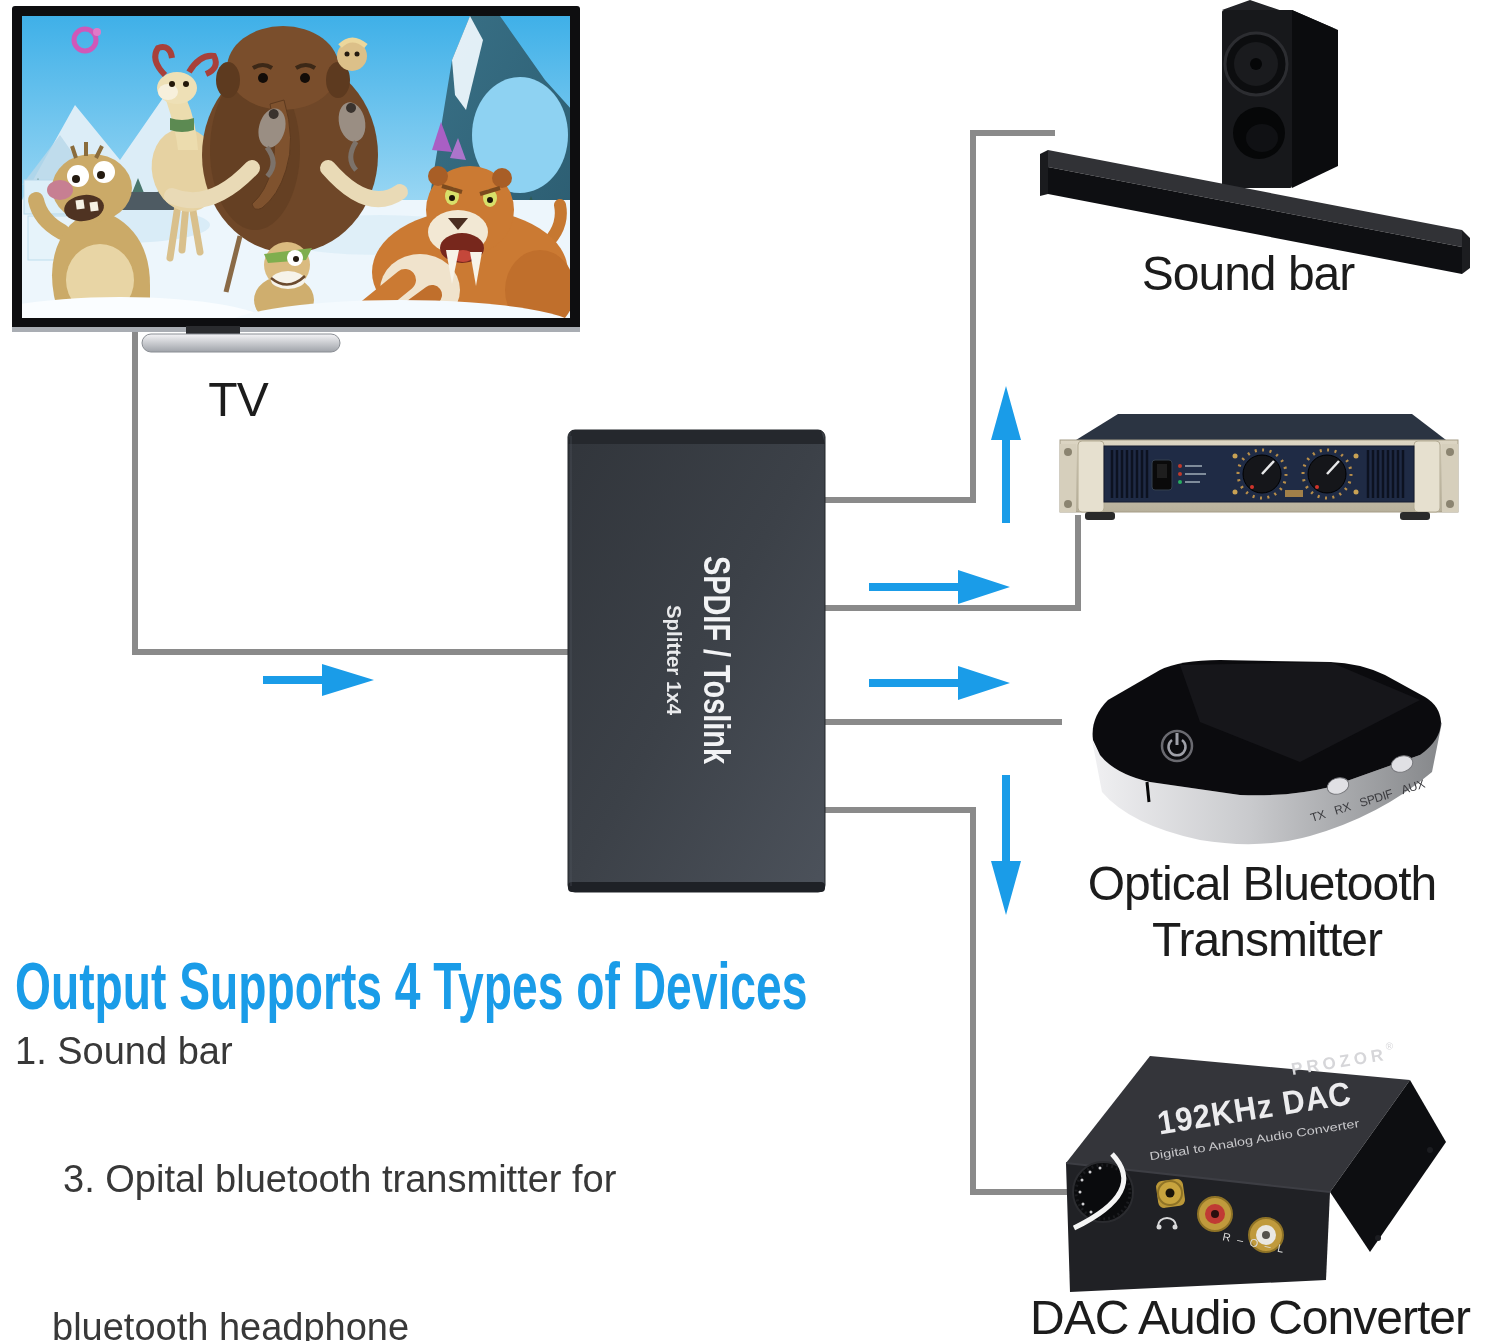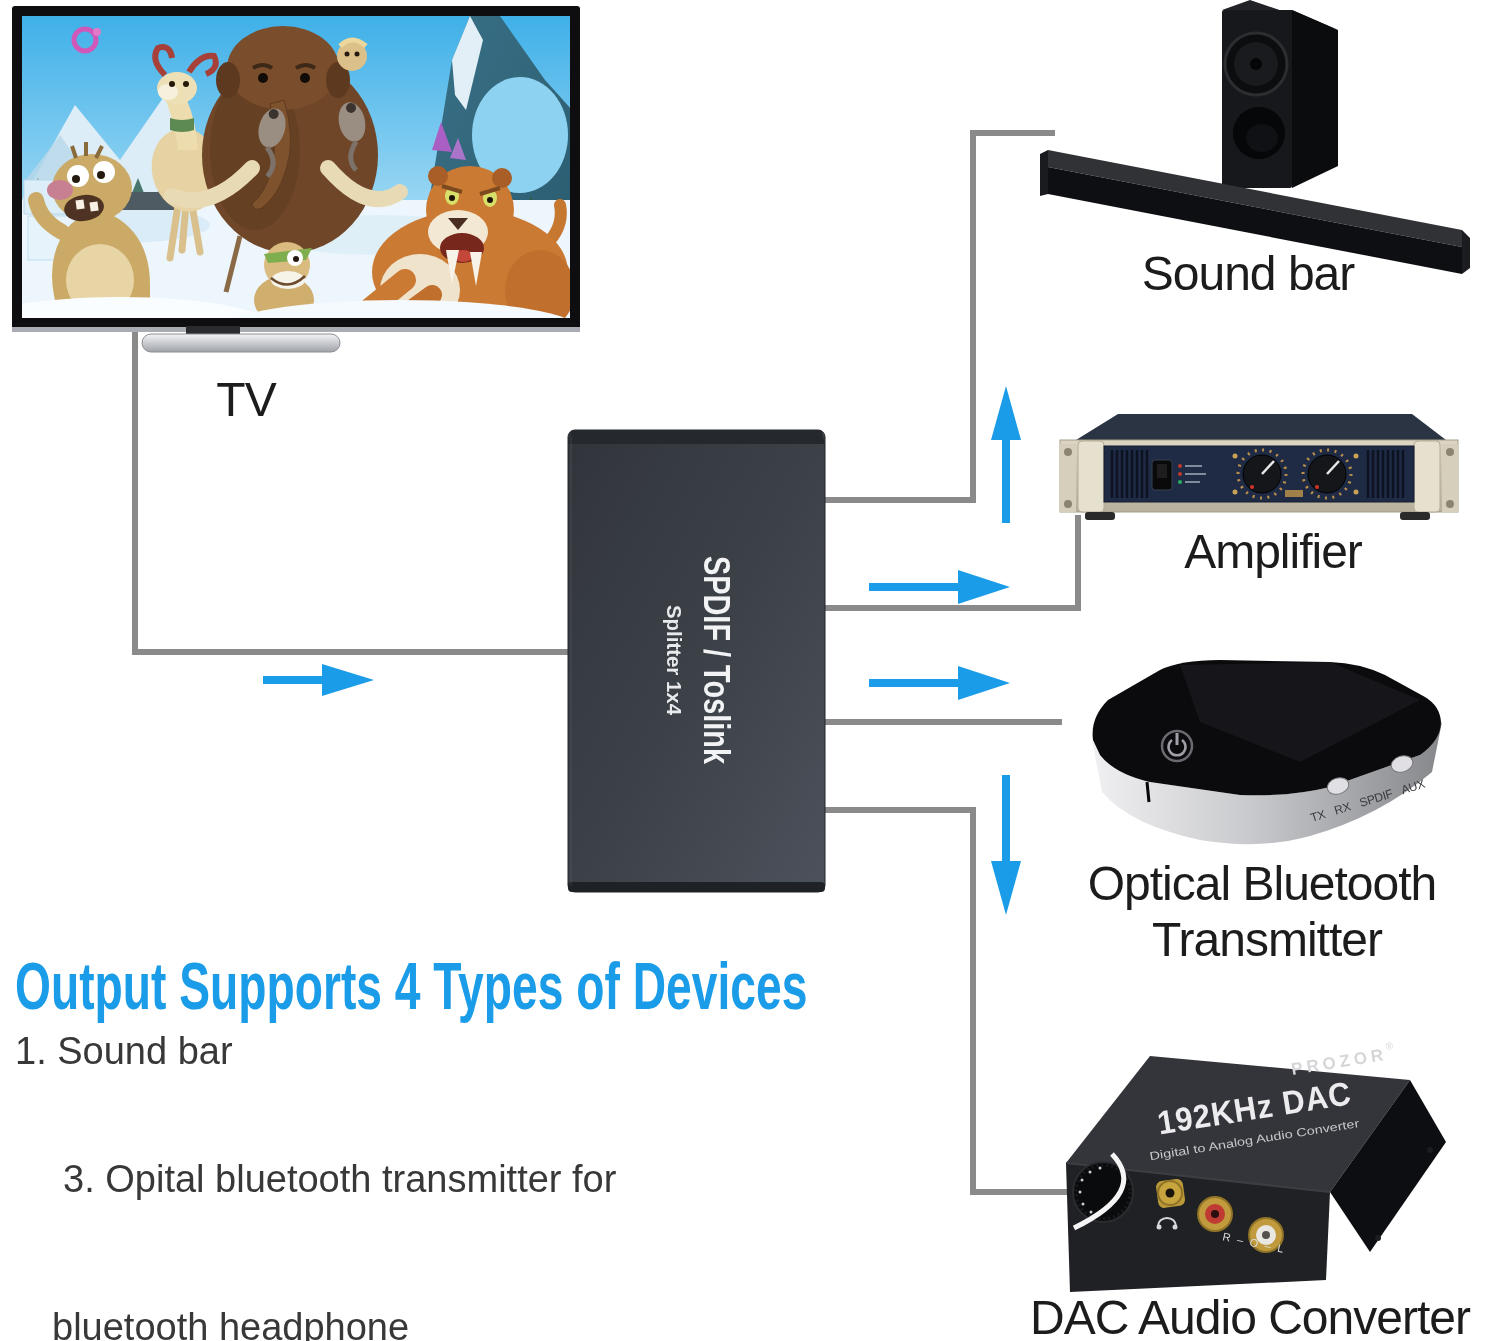--- a/index.html
+++ b/index.html
@@ -360,23 +360,22 @@
     </g>
     <g>
       <circle cx="1266" cy="1235" r="17" fill="#c09a3c" stroke="#8f7326" stroke-width="2"></circle>
       <circle cx="1266" cy="1235" r="10" fill="#e9e7e2"></circle>
       <circle cx="1266" cy="1235" r="4" fill="#55524c"></circle>
     </g>
     <text x="1222" y="1240" transform="rotate(12 1222 1240)" font-size="11" fill="#dcdcda" font-family="Liberation Sans, sans-serif" letter-spacing="4" textLength="66" lengthAdjust="spacing">R–O–L</text>
   </g>
 </svg>
 
-<div class="device-label centered" style="left:246px;top:372px;">TV</div>
+<div class="device-label centered" style="left:238px;top:372px;">TV</div>
 <div class="device-label centered" style="left:1248px;top:246px;">Sound bar</div>
-<div class="device-label centered" style="left:1273px;top:524px;">Amplifier</div>
 <div class="device-label centered" style="left:1267px;top:912px;">Transmitter</div>
 <div class="device-label centered" style="left:1262px;top:856px;">Optical Bluetooth</div>
 <div class="device-label centered" style="left:1250px;top:1290px;">DAC Audio Converter</div>
 
 <div class="footer-heading">Output Supports 4 Types of Devices</div>
 <div class="list-line" style="top:1030px;">1. Sound bar</div>
 <div class="list-line" style="top:1158px;margin-left:48px;">3. Opital bluetooth transmitter for</div>
 <div class="list-line indent" style="top:1290px;margin-top:16px;">bluetooth headphone</div>
 
 </div>

